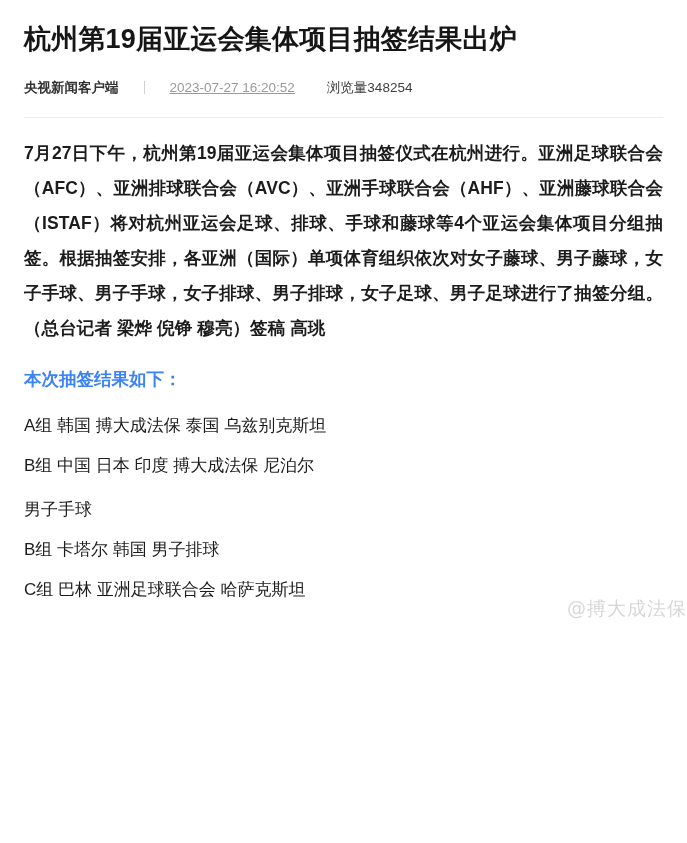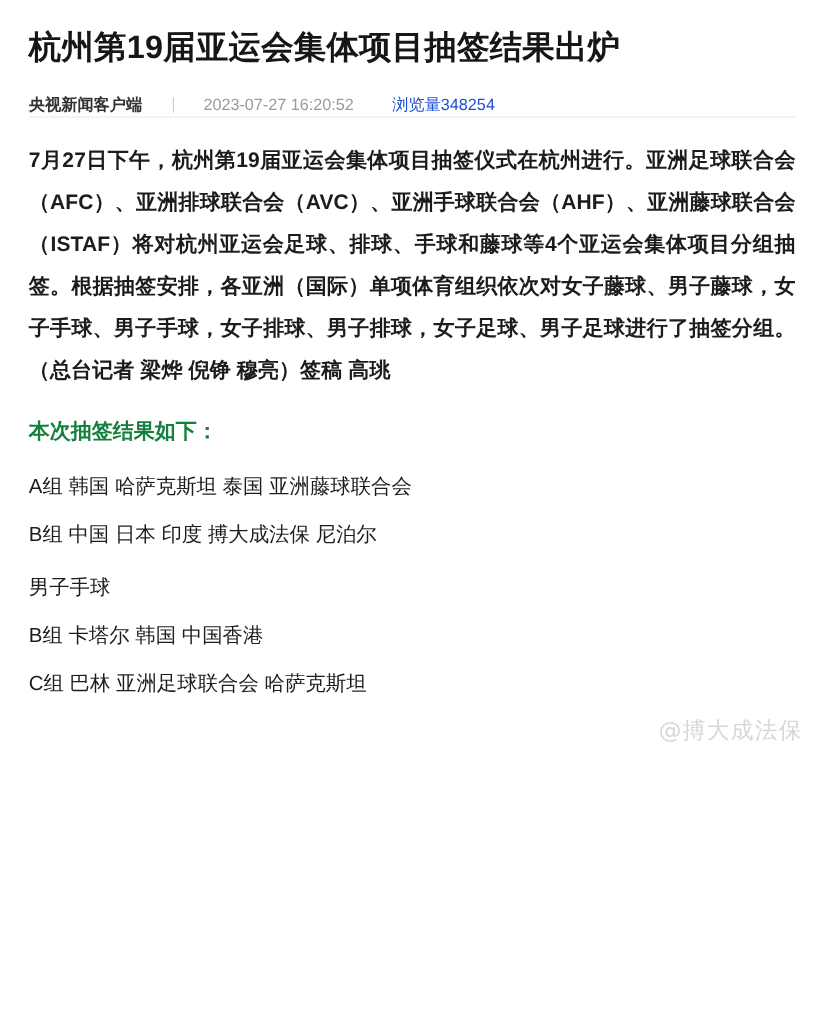--- a/index.html
+++ b/index.html
@@ -28,75 +28,76 @@
     font-weight: bold;
     color: #161616;
     letter-spacing: 0.2px;
     margin: 0 0 22px 0;
   }
   .meta-row {
     display: flex;
     align-items: center;
     font-size: 13.5px;
     color: #8a8a8a;
+    margin-bottom: 20px;
     gap: 16px;
   }
   .meta-source {
     color: #333333;
     font-weight: bold;
     font-size: 13.5px;
   }
   .meta-sep {
     display: inline-block;
     width: 1px;
     height: 13px;
     background: #cfcfcf;
     margin: 0 9px;
   }
-  .meta-time { color: #9a9a9a; }
+  .meta-time { color: #9a9a9a; text-decoration: underline; }
   .meta-views {
-    color: #1d4ed8;
+    color: #404040;
     margin-left: 16px;
   }
   .divider {
     height: 1px;
     background: #ececec;
     margin: 0 0 18px 0;
   }
   .body-para {
     font-size: 17.5px;
     line-height: 2.0;
     color: #1c1c1c;
     text-align: justify;
     margin: 0 0 16px 0;
     letter-spacing: 0.1px;
     font-weight: bold;
   }
   .section-head {
     font-size: 17.5px;
     font-weight: bold;
-    color: #15803d;
+    color: #3b82f6;
     line-height: 2.0;
     margin: 10px 0 12px 0;
   }
   .group-head {
     font-size: 17px;
     color: #1c1c1c;
     line-height: 2.0;
     margin: 10px 0 6px 0;
   }
   .group-line {
     font-size: 17px;
     color: #1c1c1c;
     line-height: 2.0;
     margin: 4px 0 6px 0;
   }
   .watermark {
     position: absolute;
-    right: 18px;
+    right: 0;
     bottom: 14px;
     font-size: 19px;
     color: rgba(120,120,120,0.30);
     letter-spacing: 1px;
     font-family: "DejaVu Sans", sans-serif;
     user-select: none;
     white-space: nowrap;
   }
 </style>
 </head>
@@ -113,25 +114,25 @@
     <span class="meta-views">浏览量348254</span>
   </div>
 
   <div class="divider"></div>
 
   <p class="body-para">7月27日下午，杭州第19届亚运会集体项目抽签仪式在杭州进行。亚洲足球联合会（AFC）、亚洲排球联合会（AVC）、亚洲手球联合会（AHF）、亚洲藤球联合会（ISTAF）将对杭州亚运会足球、排球、手球和藤球等4个亚运会集体项目分组抽签。根据抽签安排，各亚洲（国际）单项体育组织依次对女子藤球、男子藤球，女子手球、男子手球，女子排球、男子排球，女子足球、男子足球进行了抽签分组。（总台记者 梁烨 倪铮 穆亮）签稿 高珧</p>
 
   <p class="section-head">本次抽签结果如下：</p>
 
   <div>
-    <p class="group-line">A组 韩国 哈萨克斯坦 泰国 亚洲藤球联合会</p>
+    <p class="group-line">A组 韩国 搏大成法保 泰国 乌兹别克斯坦</p>
     <p class="group-line">B组 中国 日本 印度 搏大成法保 尼泊尔</p>
   </div>
 
   <div>
     <p class="group-head">男子手球</p>
-    <p class="group-line">B组 卡塔尔 韩国 中国香港</p>
+    <p class="group-line">B组 卡塔尔 韩国 男子排球</p>
     <p class="group-line">C组 巴林 亚洲足球联合会 哈萨克斯坦</p>
   </div>
 
   <div class="watermark">@搏大成法保</div>
 
 </div>
 
 </body></html>

